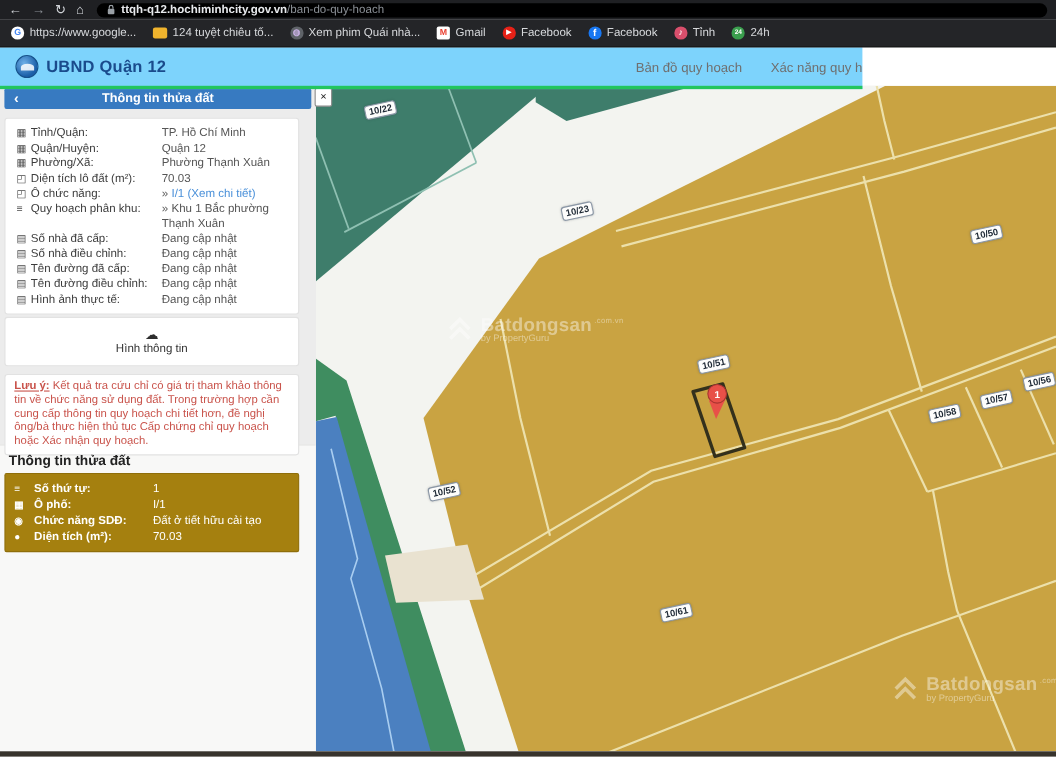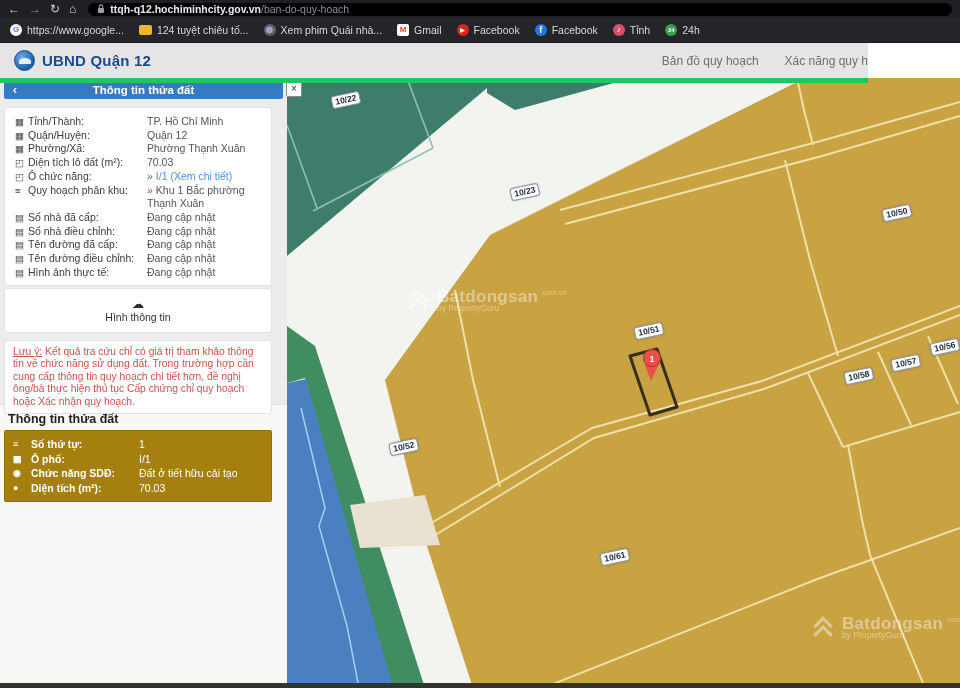--- a/index.html
+++ b/index.html
@@ -24,22 +24,22 @@
   .fav-google{background:#fff;color:#4285f4}
   .fav-folder{width:13px;height:10px;border-radius:2px;background:#f0b42d}
   .fav-film{background:#5f6368;color:#cbb3e6}
   .fav-gmail{background:#fff;color:#ea4335;border-radius:2px}
   .fav-yt{background:#e62117;color:#fff;font-size:6px}
   .fav-fb{background:#1877f2;color:#fff;font-size:9px}
   .fav-music{background:#d94f6c;color:#fff}
   .fav-24h{background:#3a9e4d;color:#fff;font-size:6px}
 
   
-  .site-header{position:absolute;top:43px;left:0;width:868px;height:35px;background:#e5e5e5;
-               border-bottom:5px solid #22c55e;z-index:9}
+  .site-header{position:absolute;top:43px;left:0;width:784px;height:35px;background:#7dd3fc;
+               border-bottom:3px solid #22c55e;z-index:9}
   .brand{position:absolute;left:14px;top:7px;display:flex;align-items:center;gap:7px}
   .brand-logo{width:21px;height:21px;border-radius:50%;
               background:radial-gradient(circle at 36% 34%,#6fb0e8,#1b5fa8 68%);
               border:1px solid #155089;box-sizing:border-box;position:relative}
   .brand-logo::after{content:"";position:absolute;left:4px;top:7px;width:12px;height:6px;
               border-radius:50% 50% 0 0;background:rgba(255,255,255,.85)}
   .brand-title{font-size:15px;font-weight:bold;color:#1a4b8c;letter-spacing:.2px}
   .site-nav{position:absolute;right:0;top:0;height:35px;display:flex;align-items:center;gap:26px;
             color:#6f6f6f;font-size:12px;white-space:nowrap}
 
@@ -69,21 +69,21 @@
   .lnk{color:#4a90d9}
   .actions-card{top:210px;height:45px;display:flex}
   .action-btn{flex:1;display:flex;flex-direction:column;align-items:center;justify-content:center;
               gap:1px;color:#333;font-size:10.5px;cursor:default}
   .action-ic{font-size:12px;line-height:12px;color:#2d2d2d}
   .search-glyph{position:relative;width:8px;height:8px;border:1.6px solid #2d2d2d;border-radius:50%;
                 display:inline-block;margin-bottom:2px}
   .search-glyph::after{content:"";position:absolute;width:5px;height:1.6px;background:#2d2d2d;
                 transform:rotate(45deg);right:-4px;bottom:-1px;border-radius:1px}
   .note-card{top:262px;padding:5px 8px;font-size:10.3px;line-height:12.4px;color:#c9534b}
-  .note-label{font-weight:normal;text-decoration:underline}
+  .note-label{font-weight:bold;text-decoration:underline}
   .section-title{position:absolute;left:8px;top:334px;font-size:12.5px;font-weight:bold;color:#222;z-index:4}
   .gold-table{top:352px;background:#a5800f;border:1px solid #8f6e0a;border-radius:2px;
               padding:6px 8px;z-index:4}
   .grow{display:flex;font-size:10.5px;line-height:14.6px;color:#fff;font-weight:bold}
   .grow .row-ic{color:#fff;width:18px;font-size:9px;padding-left:0}
   .grow-l{width:126px;display:flex;flex:0 0 auto}
   .grow-v{flex:1;font-weight:normal}
 
   
   .map{position:absolute;left:287px;top:0;width:673px;height:605px;background:#f3f4f0;overflow:hidden}
@@ -245,21 +245,21 @@
 
     <div class="panel-titlebar">
       <span class="panel-back">‹</span>
       <span class="panel-title">Thông tin thửa đất</span>
     </div>
 
     <div class="card info-card">
       <div class="irow">
         <span class="irow-l">
             <span class="row-ic">▦</span>
-            <span>Tỉnh/Thành:</span>
+            <span>Tỉnh/Quận:</span>
           </span>
         <span class="irow-v">TP. Hồ Chí Minh</span>
       </div>
       <div class="irow">
         <span class="irow-l">
             <span class="row-ic">▦</span>
             <span>Quận/Huyện:</span>
           </span>
         <span class="irow-v">Quận 12</span>
       </div>

